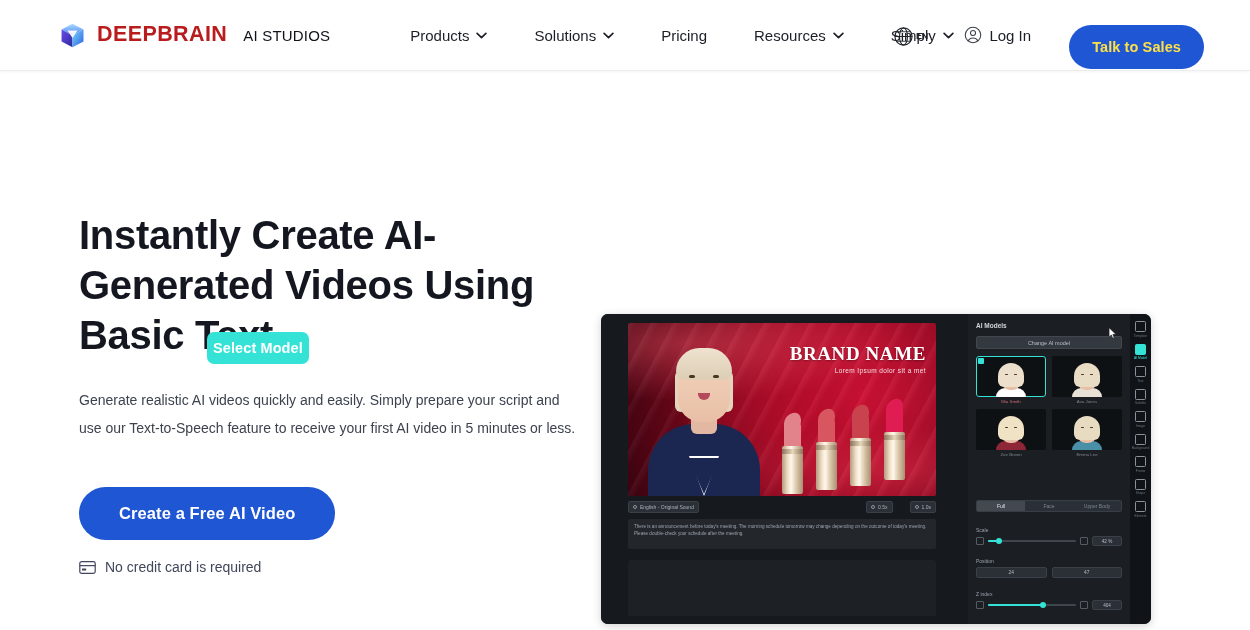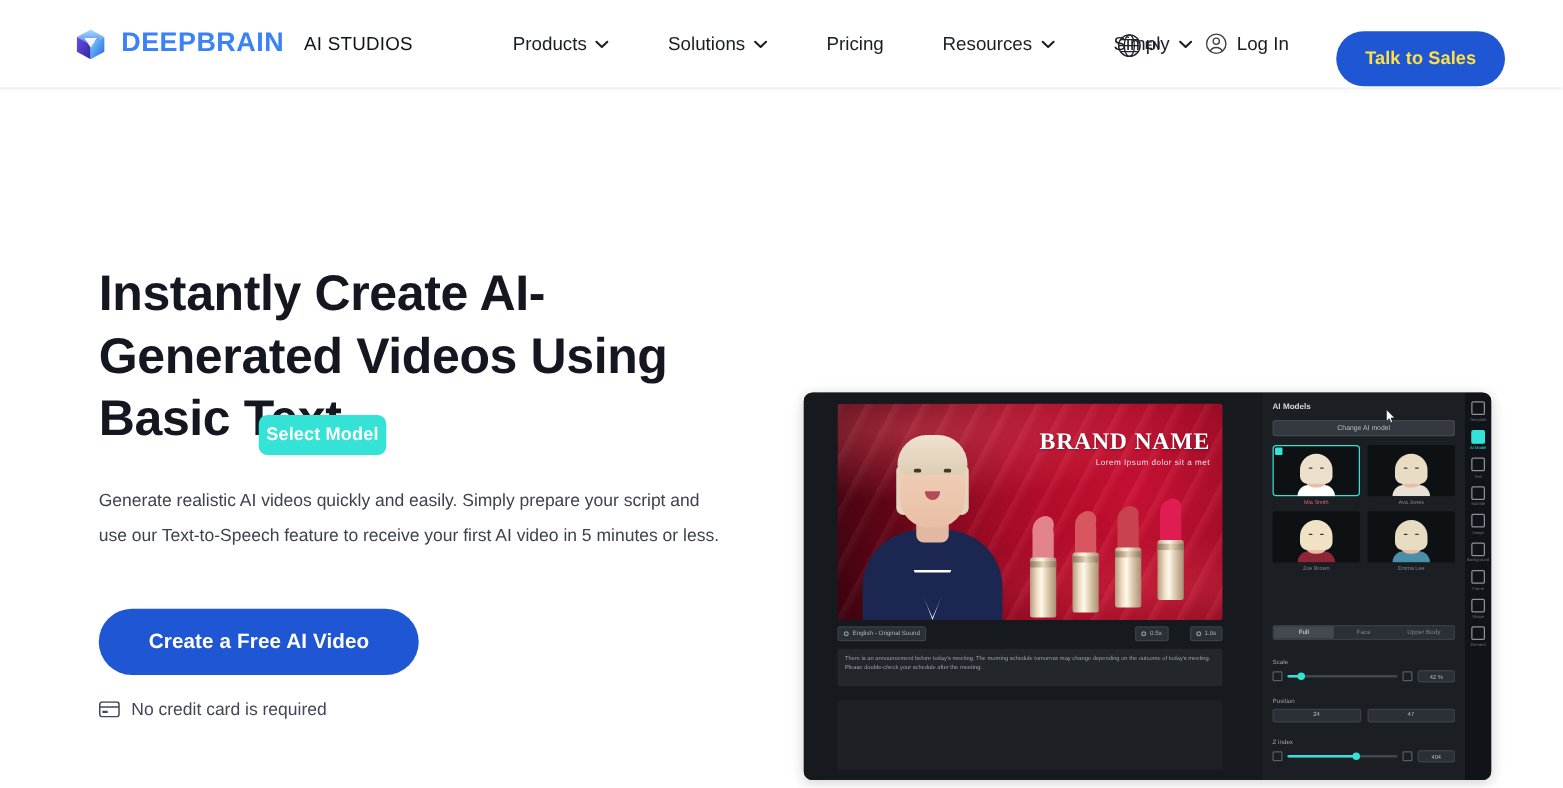--- a/index.html
+++ b/index.html
@@ -31,21 +31,21 @@
     align-items: center;
     gap: 11px;
     margin-left: 59px;
     cursor: pointer;
   }
   .brand-cube { width: 27px; height: 27px; display: block; flex: none; }
   .brand-word {
     font-size: 21.5px;
     font-weight: 700;
     letter-spacing: 0.4px;
-    color: #3b82f6;
+    color: #b91c1c;
     line-height: 1;
   }
   .brand-sub {
     font-size: 15px;
     font-weight: 500;
     letter-spacing: 0.2px;
     color: #11131a;
     line-height: 1;
     margin-left: 5px;
   }
@@ -181,21 +181,21 @@
     align-items: center;
     gap: 9px;
     font-size: 14px;
     color: #41465a;
   }
   .card-ic { width: 17px; height: 13px; display: block; flex: none; }
 
   
   .preview-wrap {
     position: absolute;
-    left: 643px;
+    left: 601px;
     top: 243px;
     width: 550px;
     height: 310px;
     background: #16181c;
     border-radius: 7px;
     overflow: hidden;
     display: flex;
     box-shadow: 0 2px 10px rgba(0,0,0,0.18);
   }
 

